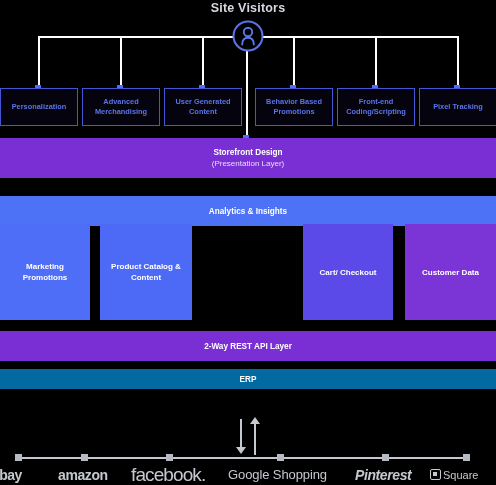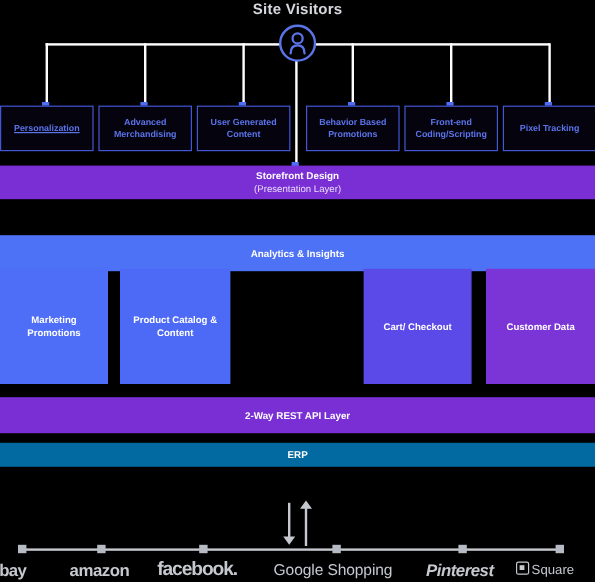--- a/index.html
+++ b/index.html
@@ -81,21 +81,21 @@
     left: 0;
     width: 496px;
     display: flex;
     flex-direction: column;
     align-items: center;
     justify-content: center;
     color: #ffffff;
     text-align: center;
   }
   #band-storefront {
-    top: 138px; height: 28px;
+    top: 138px; height: 40px;
     background: #7a2fd4;
   }
   #band-storefront .band-title {
     font-size: 8.2px; font-weight: 700; line-height: 11px;
   }
   #band-storefront .band-sub {
     font-size: 8px; font-weight: 400; line-height: 11px; color: #e8dcf7;
   }
   #band-analytics {
     top: 196px; height: 30px;
@@ -170,21 +170,21 @@
   .marketplace-logo {
     position: absolute;
     top: 465px;
     color: #c5c8cf;
     font-size: 14px;
     white-space: nowrap;
     line-height: 20px;
   }
   .logo-ebay   { font-weight: 700; font-style: normal; letter-spacing: -0.5px; }
   .logo-amazon { font-weight: 700; letter-spacing: -0.4px; }
-  .logo-facebook { font-weight: 700; letter-spacing: -0.9px; font-size: 16px; }
+  .logo-facebook { font-weight: 400; letter-spacing: -0.9px; font-size: 19px; }
   .logo-google { font-weight: 400; font-size: 13px; letter-spacing: -0.1px; }
   .logo-pinterest { font-weight: 700; font-style: italic; letter-spacing: -0.4px; }
   .logo-square { font-weight: 400; font-size: 11px; }
   .square-mark {
     display: inline-block;
     width: 11px; height: 11px;
     border: 1.6px solid #c5c8cf;
     border-radius: 2px;
     position: relative;
     top: 1px;
@@ -225,21 +225,21 @@
   <div class="node-dot" style="left:243px; top:135px;"></div>
 
   <div id="visitor-avatar">
     <svg width="32" height="32" viewBox="0 0 32 32">
       <circle cx="16" cy="16" r="14.5" fill="#000000" stroke="#5b74ea" stroke-width="2"></circle>
       <circle cx="16" cy="12" r="4.2" fill="none" stroke="#5b74ea" stroke-width="1.9"></circle>
       <path d="M10.2 24.5 C10.2 19.6 13 17.8 16 17.8 C19 17.8 21.8 19.6 21.8 24.5" fill="none" stroke="#5b74ea" stroke-width="1.9" stroke-linecap="round"></path>
     </svg>
   </div>
 
-  <div class="channel-box" style="left:0px; width:78px;text-decoration:underline;">
+  <div class="channel-box" style="left:0px; width:78px;">
     <span>Personalization</span>
   </div>
   <div class="channel-box" style="left:82px; width:78px;">
     <span>Advanced Merchandising</span>
   </div>
   <div class="channel-box" style="left:164px; width:78px;">
     <span>User Generated Content</span>
   </div>
   <div class="channel-box" style="left:255px; width:78px;">
     <span>Behavior Based Promotions</span>

